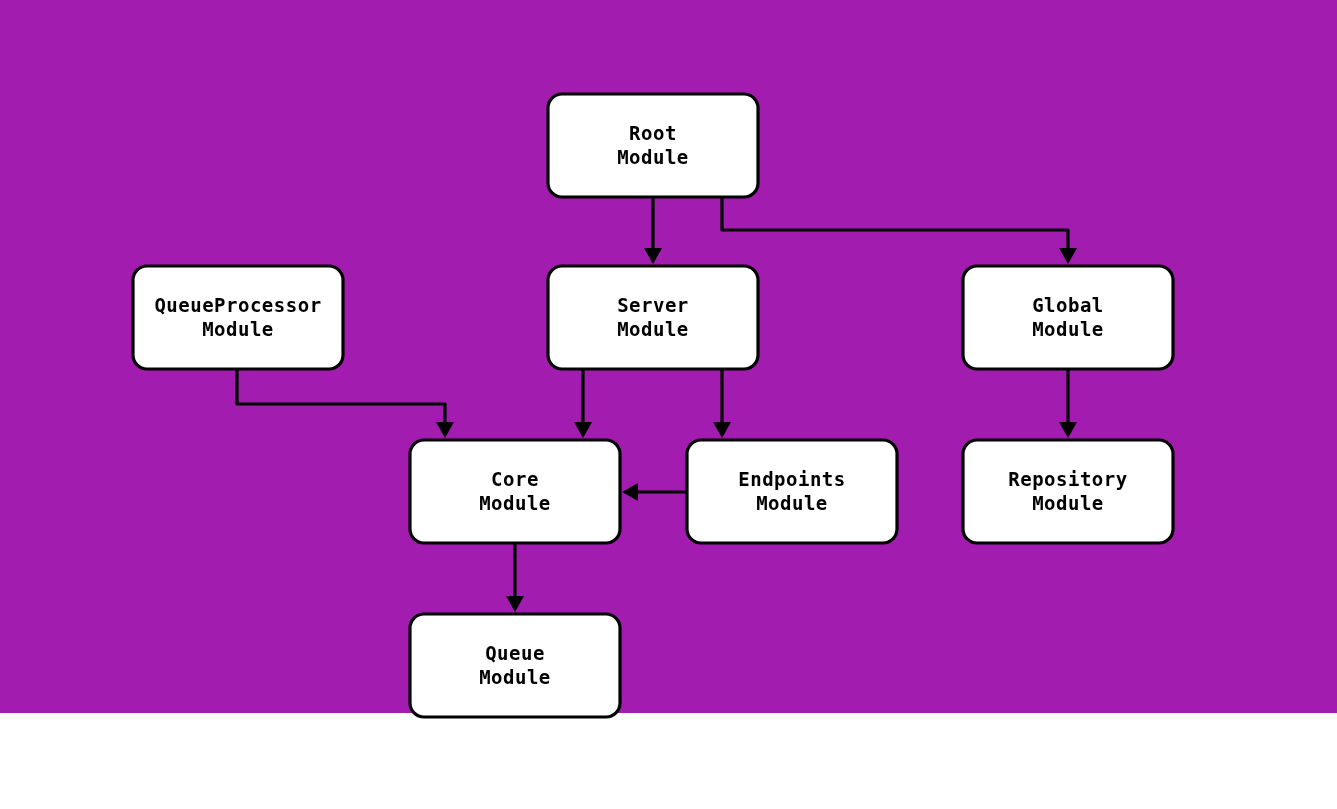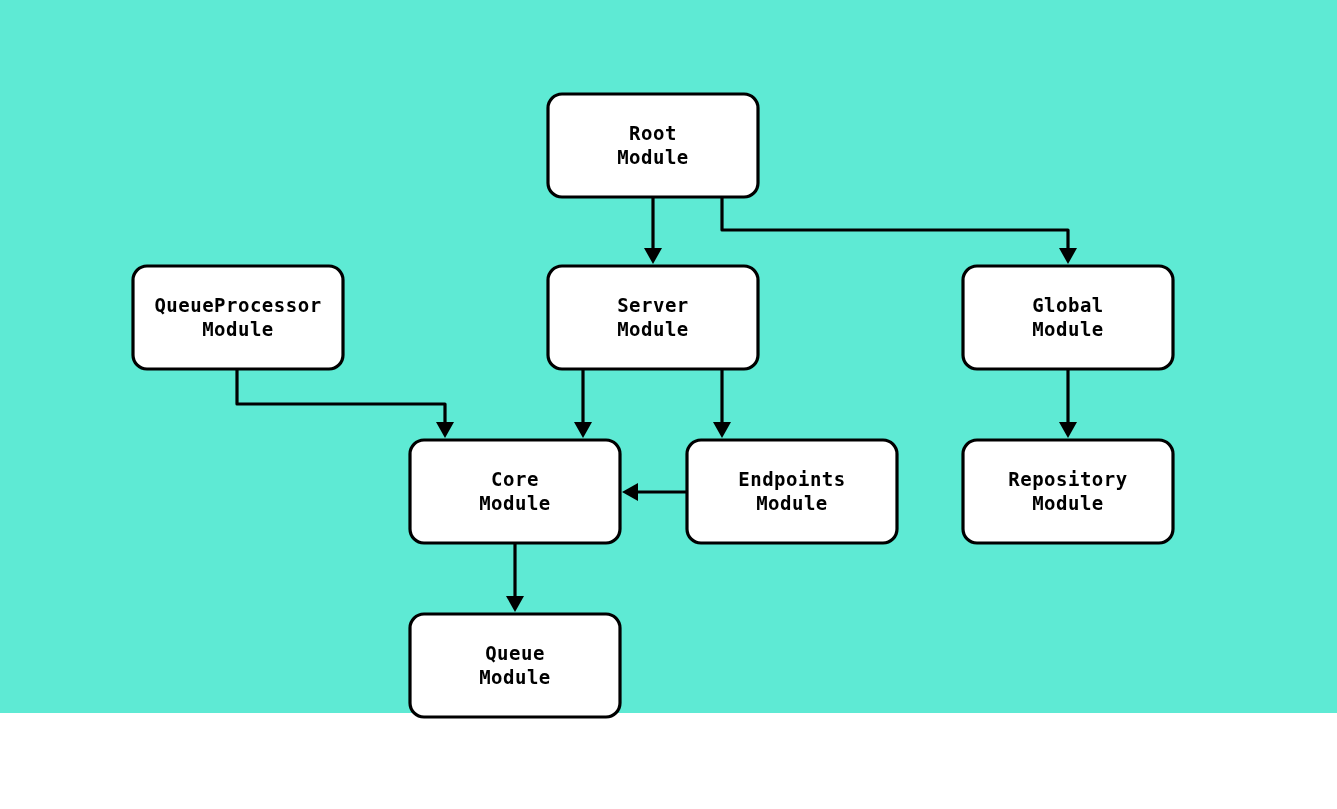--- a/index.html
+++ b/index.html
@@ -10,21 +10,21 @@
   body {
     width: 1337px;
     height: 809px;
     font-family: "DejaVu Sans Mono", "Liberation Mono", monospace;
     overflow: hidden;
   }
   #diagram-canvas {
     position: relative;
     width: 1337px;
     height: 713px;
-    background: #5eead4;
+    background: #a21caf;
   }
   svg.diagram-svg {
     position: absolute;
     top: 0;
     left: 0;
     width: 1337px;
     height: 809px;
     display: block;
   }
   .node-box {

